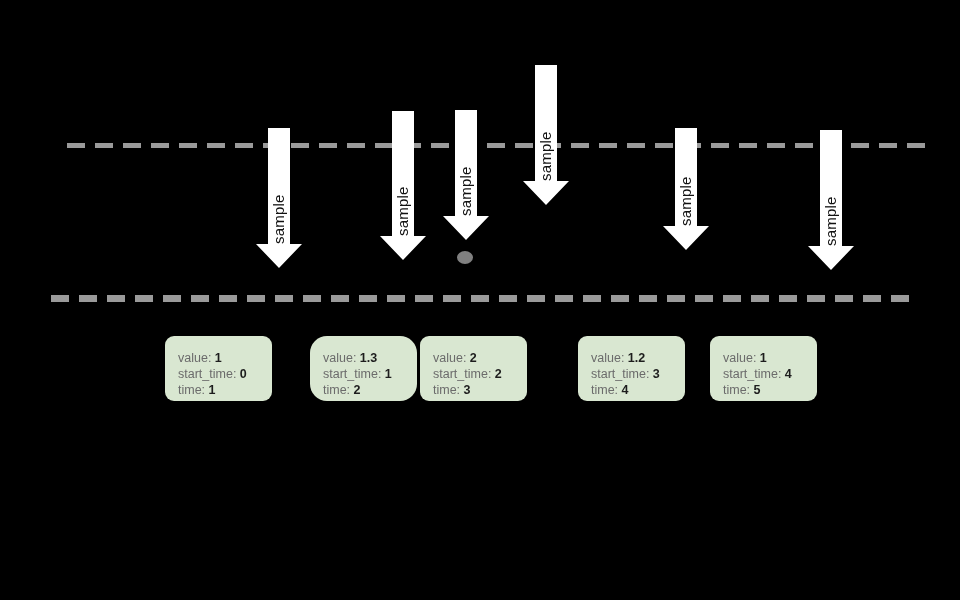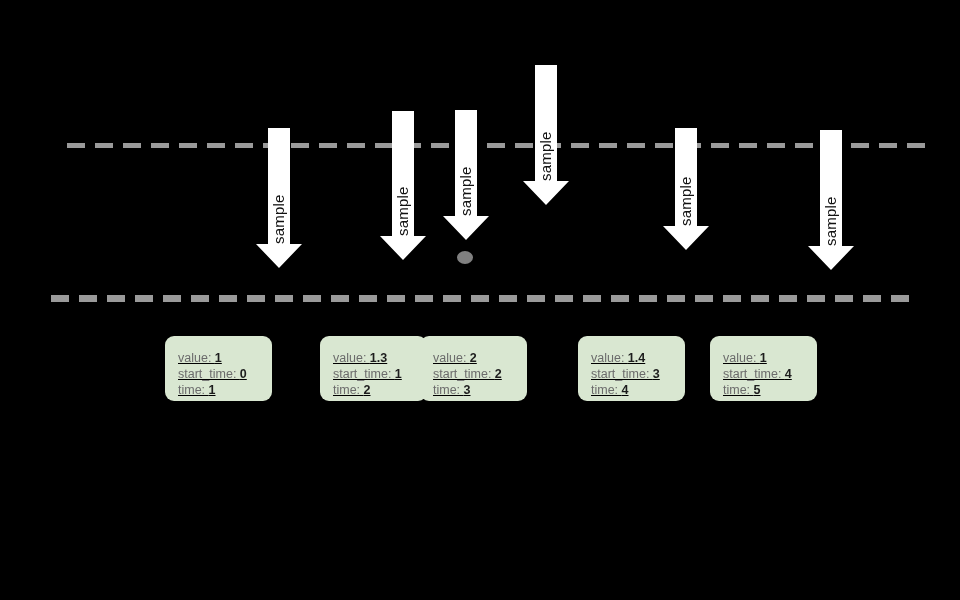--- a/index.html
+++ b/index.html
@@ -73,21 +73,20 @@
   
   .record-box {
     position: absolute;
     top: 336px;
     width: 107px;
     height: 65px;
     background: #d9e7d1;
     border-radius: 9px;
     box-sizing: border-box;
     padding: 14px 0 0 13px;
-    text-decoration: underline;
   }
   .record-line {
     font-size: 12.5px;
     line-height: 16px;
     color: #6b6b6b;
     white-space: nowrap;
   }
   .record-line .rv {
     color: #1d1d1d;
     font-weight: bold;
@@ -142,32 +141,32 @@
     </div>
 
   <div id="sample-dot"></div>
 
   <div id="records-layer">
       <div class="record-box" style="left: 165px;">
         <div class="record-line"><span>value: </span><span class="rv">1</span></div>
         <div class="record-line"><span>start_time: </span><span class="rv">0</span></div>
         <div class="record-line"><span>time: </span><span class="rv">1</span></div>
       </div>
-      <div class="record-box" style="left: 320px;">
+      <div class="record-box" style="left: 310px; border-radius: 17px;">
         <div class="record-line"><span>value: </span><span class="rv">1.3</span></div>
         <div class="record-line"><span>start_time: </span><span class="rv">1</span></div>
         <div class="record-line"><span>time: </span><span class="rv">2</span></div>
       </div>
       <div class="record-box" style="left: 420px;">
         <div class="record-line"><span>value: </span><span class="rv">2</span></div>
         <div class="record-line"><span>start_time: </span><span class="rv">2</span></div>
         <div class="record-line"><span>time: </span><span class="rv">3</span></div>
       </div>
       <div class="record-box" style="left: 578px;">
-        <div class="record-line"><span>value: </span><span class="rv">1.4</span></div>
+        <div class="record-line"><span>value: </span><span class="rv">1.2</span></div>
         <div class="record-line"><span>start_time: </span><span class="rv">3</span></div>
         <div class="record-line"><span>time: </span><span class="rv">4</span></div>
       </div>
       <div class="record-box" style="left: 710px;">
         <div class="record-line"><span>value: </span><span class="rv">1</span></div>
         <div class="record-line"><span>start_time: </span><span class="rv">4</span></div>
         <div class="record-line"><span>time: </span><span class="rv">5</span></div>
       </div>
     </div>
 

